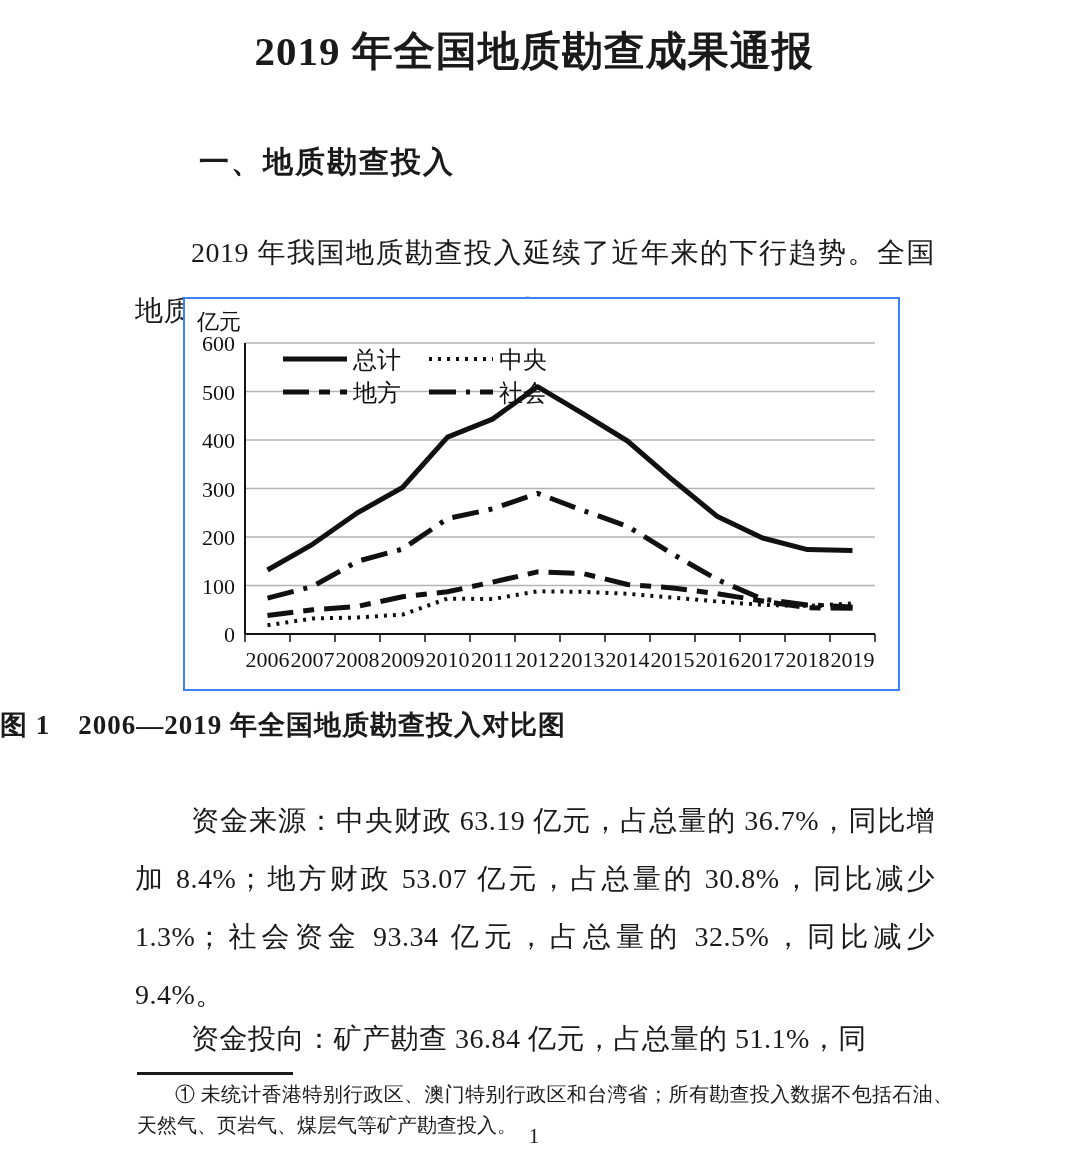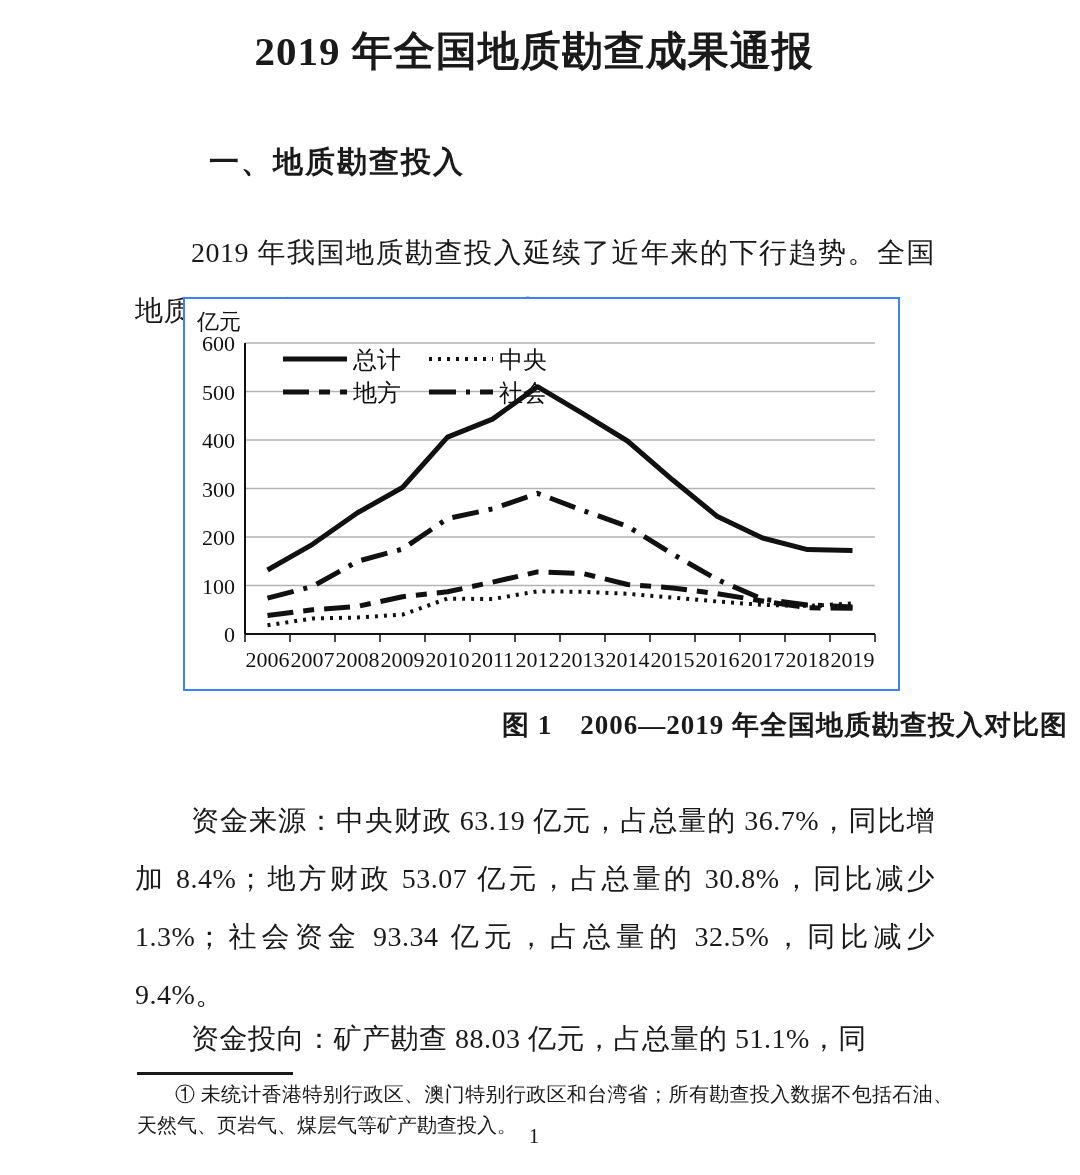--- a/index.html
+++ b/index.html
@@ -10,21 +10,21 @@
     font-family:"Liberation Serif","DejaVu Serif",serif;
     color:#1a1a1a;
     overflow:hidden;
   }
   .doc-title{
     position:absolute;top:24px;left:0;width:100%;
     text-align:center;
     font-size:41px;font-weight:700;letter-spacing:1px;
   }
   .section-heading{
-    position:absolute;top:142px;left:209px;
+    position:absolute;top:142px;left:199px;
     font-family:"Liberation Sans","DejaVu Sans",sans-serif;
     font-size:30px;font-weight:700;letter-spacing:2px;
   }
   .body-para{
     position:absolute;left:135px;width:800px;
     font-size:28px;line-height:58px;
     text-indent:56px;
     text-align:justify;
     text-align-last:left;
     letter-spacing:0.5px;
@@ -33,21 +33,21 @@
   .para-2{top:764px;}
   .para-3{top:982px;}
   .figure-box{
     position:absolute;top:297px;left:183px;
     width:713px;height:390px;
     border:2px solid #3b82f6;
     background:#fff;
   }
   .figure-caption{
     position:absolute;top:707px;left:0;width:100%;
-    text-align:right;
+    text-align:left;
     font-size:27px;font-weight:700;letter-spacing:1px;
   }
   .footnote-rule{
     position:absolute;top:1072px;left:137px;
     width:156px;height:0;
     border-top:3px solid #1a1a1a;
   }
   .footnote-text{
     position:absolute;top:1079px;left:137px;width:816px;
     font-size:20px;line-height:31px;
@@ -137,20 +137,20 @@
           <line x1="244" y1="93" x2="308" y2="93" stroke="#111111" stroke-width="5" stroke-dasharray="27 10 4 10"></line>
           <text x="314" y="102" font-size="24" fill="#111111">社会</text>
         </g>
       </svg>
   </div>
 
   <div class="figure-caption">图 1　2006—2019 年全国地质勘查投入对比图</div>
 
   <p class="body-para para-2">资金来源：中央财政 63.19 亿元，占总量的 36.7%，同比增加 8.4%；地方财政 53.07 亿元，占总量的 30.8%，同比减少 1.3%；社会资金 93.34 亿元，占总量的 32.5%，同比减少 9.4%。</p>
 
-  <p class="body-para para-3">资金投向：矿产勘查 88.03 亿元，占总量的 51.1%，同</p>
+  <p class="body-para para-3">资金投向：矿产勘查 36.84 亿元，占总量的 51.1%，同</p>
 
   <div class="footnote-rule"></div>
   <div class="footnote-text">① 未统计香港特别行政区、澳门特别行政区和台湾省；所有勘查投入数据不包括石油、天然气、页岩气、煤层气等矿产勘查投入。</div>
 
   <div class="page-number">1</div>
 
 </div>
 
 </body></html>

